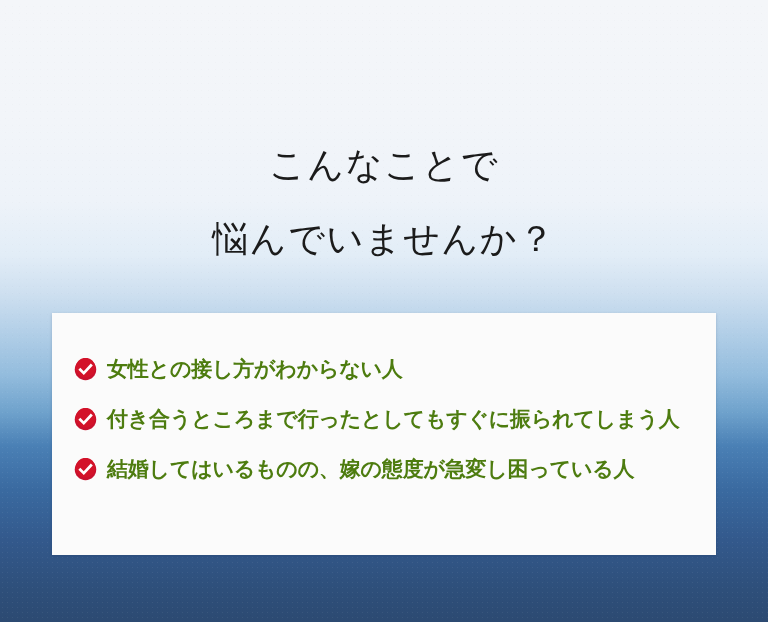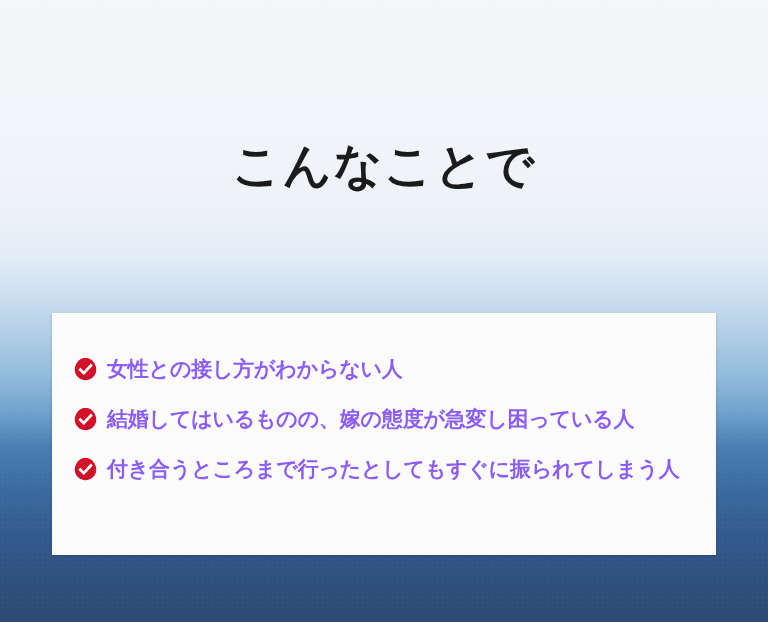--- a/index.html
+++ b/index.html
@@ -53,22 +53,22 @@
     position: absolute;
     left: 0;
     top: 128px;
     width: 768px;
     text-align: center;
     color: #1a1a1a;
   }
   .headline-line {
     display: block;
     font-family: "DejaVu Sans", "Liberation Sans", sans-serif;
-    font-weight: 700;
-    font-size: 48px;
+    font-weight: 400;
+    font-size: 36px;
     line-height: 74px;
     letter-spacing: 1.5px;
     color: #1b1b1b;
     white-space: nowrap;
   }
 
   
   .card {
     position: absolute;
     left: 52px;
@@ -95,33 +95,34 @@
     height: 23px;
     margin-right: 10px;
     display: block;
   }
   .check-label {
     font-family: "DejaVu Sans", "Liberation Sans", sans-serif;
     font-weight: 700;
     font-size: 21px;
     line-height: 23px;
     letter-spacing: -0.2px;
-    color: #8b5cf6;
+    color: #4d7c0f;
     white-space: nowrap;
   }
 </style>
 </head>
 <body>
 
 <div id="slide">
 
   <div id="noise"></div>
 
   <div class="headline">
     <span class="headline-line">こんなことで</span>
+    <span class="headline-line">悩んでいませんか？</span>
   </div>
 
   <div class="card">
     <ul class="check-list">
 
       <li class="check-item">
         <svg class="check-icon" viewBox="0 0 24 24">
           <circle cx="12" cy="12" r="11.2" fill="#c8102e"></circle>
           <circle cx="12" cy="10.2" r="10.4" fill="#d31229"></circle>
           <path d="M6.6 12.3 L10.2 15.8 L17.6 7.9" stroke="#ffffff" stroke-width="2.9" stroke-linecap="square" stroke-linejoin="miter" fill="none"></path>
@@ -129,28 +130,28 @@
         <span class="check-label">女性との接し方がわからない人</span>
       </li>
 
 
       <li class="check-item">
         <svg class="check-icon" viewBox="0 0 24 24">
           <circle cx="12" cy="12" r="11.2" fill="#c8102e"></circle>
           <circle cx="12" cy="10.2" r="10.4" fill="#d31229"></circle>
           <path d="M6.6 12.3 L10.2 15.8 L17.6 7.9" stroke="#ffffff" stroke-width="2.9" stroke-linecap="square" stroke-linejoin="miter" fill="none"></path>
         </svg>
-        <span class="check-label">結婚してはいるものの、嫁の態度が急変し困っている人</span>
+        <span class="check-label">付き合うところまで行ったとしてもすぐに振られてしまう人</span>
       </li>
 
       <li class="check-item">
         <svg class="check-icon" viewBox="0 0 24 24">
           <circle cx="12" cy="12" r="11.2" fill="#c8102e"></circle>
           <circle cx="12" cy="10.2" r="10.4" fill="#d31229"></circle>
           <path d="M6.6 12.3 L10.2 15.8 L17.6 7.9" stroke="#ffffff" stroke-width="2.9" stroke-linecap="square" stroke-linejoin="miter" fill="none"></path>
         </svg>
-        <span class="check-label">付き合うところまで行ったとしてもすぐに振られてしまう人</span>
+        <span class="check-label">結婚してはいるものの、嫁の態度が急変し困っている人</span>
       </li>
 
     </ul>
   </div>
 
 </div>
 
 </body></html>

